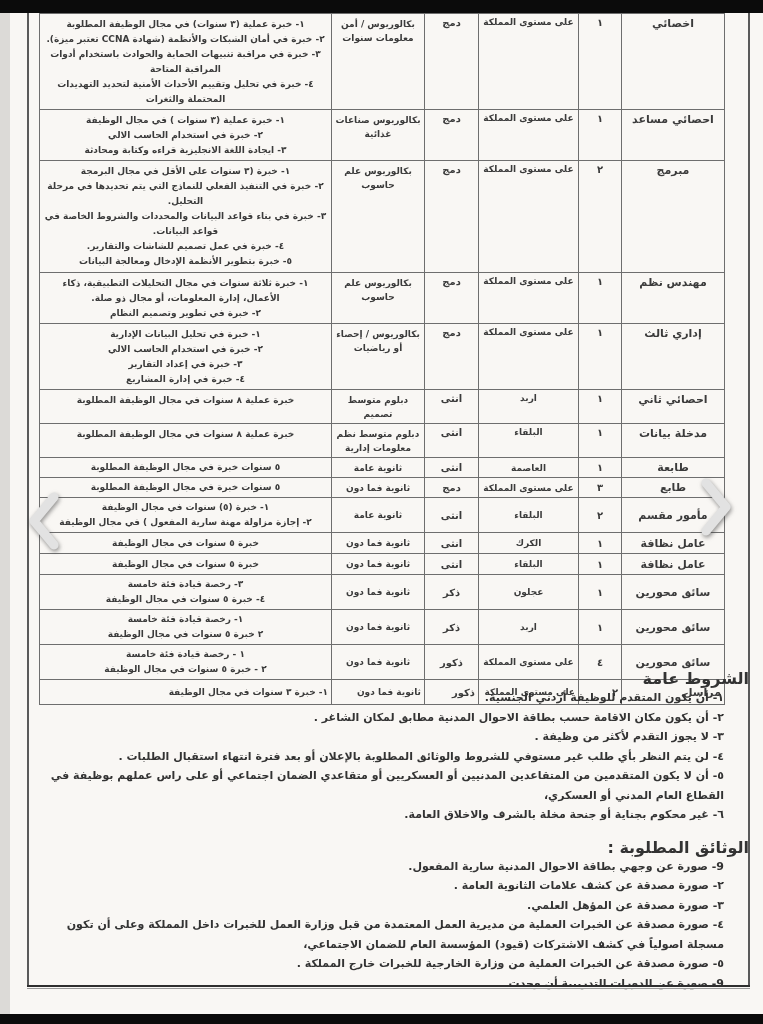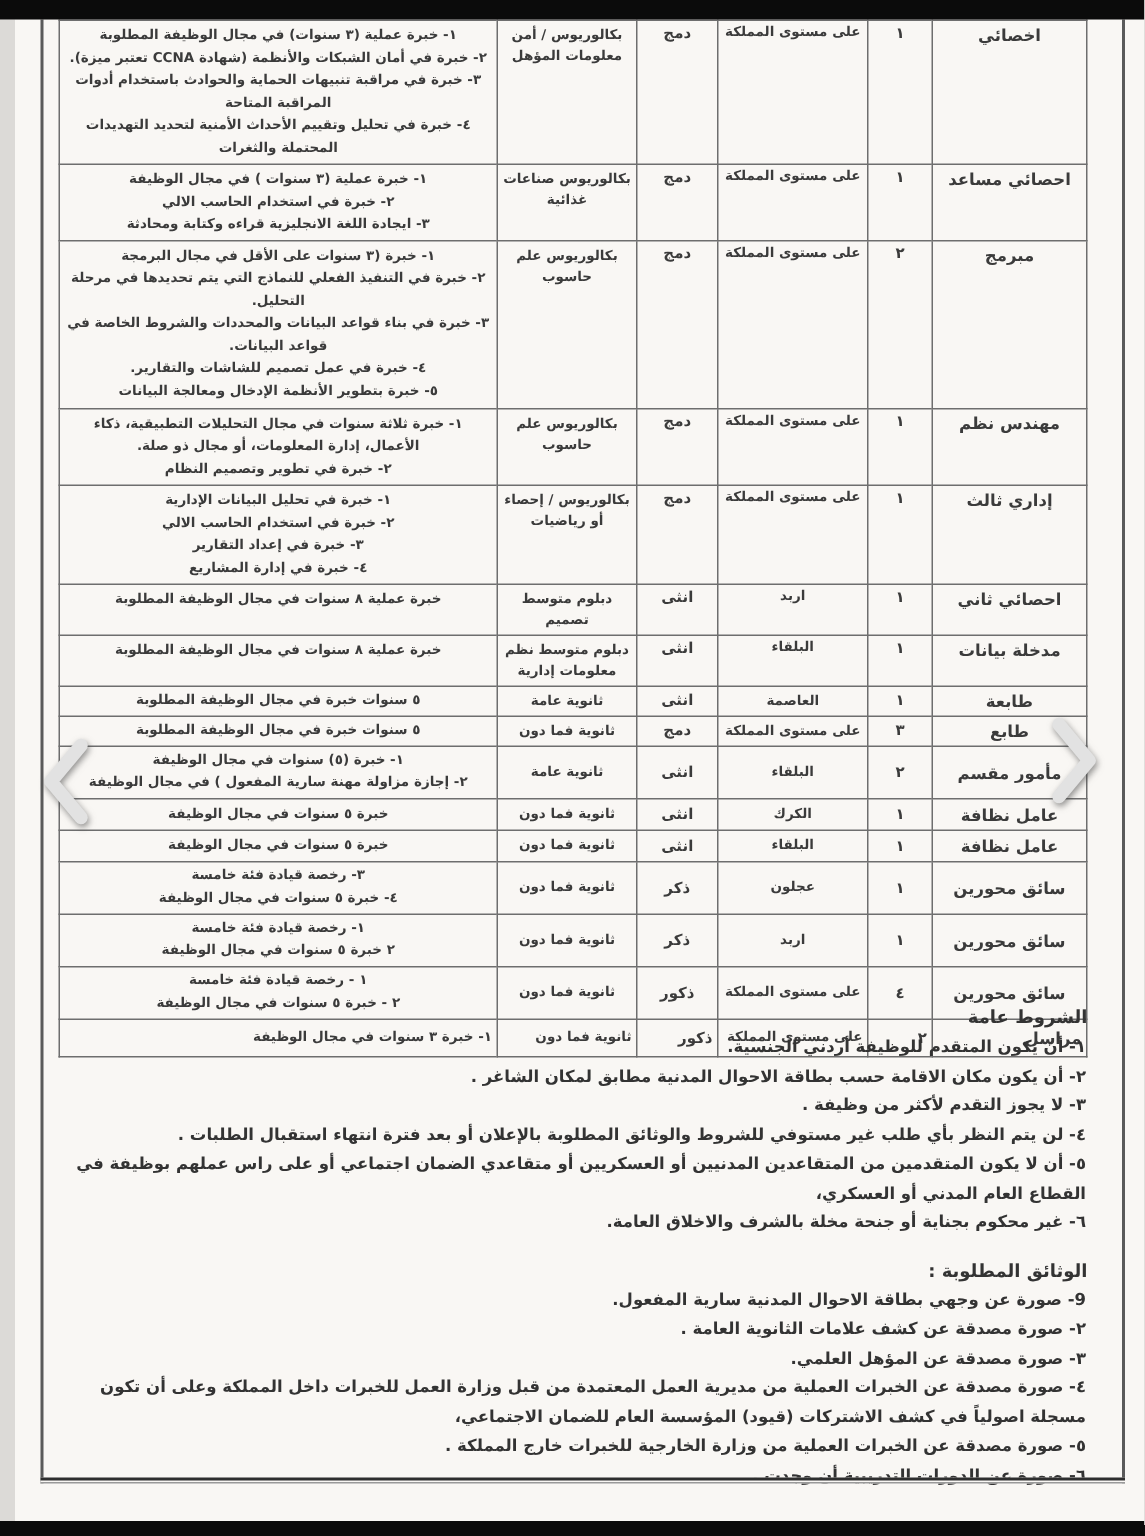--- a/index.html
+++ b/index.html
@@ -42,21 +42,21 @@
   tr:nth-child(10) td { height:33px; }
   tr:nth-child(11) td { height:21px; }
   tr:nth-child(12) td { height:21px; }
   tr:nth-child(13) td { height:33px; }
   tr:nth-child(14) td { height:32px; }
   tr:nth-child(15) td { height:35px; }
   tr:nth-child(16) td { height:25px;text-align:right; }
   tr:nth-child(n+8) td { vertical-align:middle; padding-top:2px; }
 
   .notes { position:absolute; right:14px; left:30px; top:669px; direction:rtl; color:#333; }
-  .notes-heading { font-size:12px; font-weight:700; padding-right:24px; line-height:19px; }
+  .notes-heading { font-size:16px; font-weight:700; line-height:19px; }
   .notes-item    { font-size:11px;   font-weight:700; padding-right:25px;  line-height:19.5px; }
   .docs-block { margin-top:13px; }
 
   .nav-arrow { position:absolute; z-index:8; background:none; border:none; cursor:pointer; padding:0; }
   .nav-prev { left:24px;  top:490px; }
   .nav-next { left:696px; top:476px; }
   .nav-arrow svg { display:block; filter:drop-shadow(1px 2px 2px rgba(60,60,60,0.55)); }
 </style>
 </head>
 <body>
@@ -79,21 +79,21 @@
       <col style="width:54px">
         <col style="width:93px">
         <col style="width:292px">
     </colgroup>
     <tbody>
         <tr>
       <td class="c-title">اخصائي</td>
       <td class="c-count">١</td>
       <td class="c-loc">على مستوى المملكة</td>
       <td class="c-gen">دمج</td>
-      <td class="c-qual">بكالوريوس / أمن معلومات المؤهل</td>
+      <td class="c-qual">بكالوريوس / أمن معلومات سنوات</td>
       <td class="c-exp">١- خبرة عملية (٣ سنوات) في مجال الوظيفة المطلوبة
 ٢- خبرة في أمان الشبكات والأنظمة (شهادة CCNA تعتبر ميزة).
 ٣- خبرة في مراقبة تنبيهات الحماية والحوادث باستخدام أدوات المراقبة المتاحة
 ٤- خبرة في تحليل وتقييم الأحداث الأمنية لتحديد التهديدات المحتملة والثغرات</td>
     </tr>
         <tr>
       <td class="c-title">احصائي مساعد</td>
       <td class="c-count">١</td>
       <td class="c-loc">على مستوى المملكة</td>
       <td class="c-gen">دمج</td>
@@ -240,21 +240,21 @@
         <div class="notes-item">٦- غير محكوم بجناية أو جنحة مخلة بالشرف والاخلاق العامة.</div>
       </div>
     <div class="docs-block">
       <div class="notes-heading">الوثائق المطلوبة :</div>
       <div id="documents-list">
           <div class="notes-item">9- صورة عن وجهي بطاقة الاحوال المدنية سارية المفعول.</div>
           <div class="notes-item">٢- صورة مصدقة عن كشف علامات الثانوية العامة .</div>
           <div class="notes-item">٣- صورة مصدقة عن المؤهل العلمي.</div>
           <div class="notes-item">٤- صورة مصدقة عن الخبرات العملية من مديرية العمل المعتمدة من قبل وزارة العمل للخبرات داخل المملكة وعلى أن تكون مسجلة اصولياً في كشف الاشتركات (قيود) المؤسسة العام للضمان الاجتماعي،</div>
           <div class="notes-item">٥- صورة مصدقة عن الخبرات العملية من وزارة الخارجية للخبرات خارج المملكة .</div>
-          <div class="notes-item">٦- صورة عن الدورات التدريبية أن وجدت .</div>
+          <div class="notes-item">9- صورة عن الدورات التدريبية أن وجدت .</div>
         </div>
     </div>
   </div>
 
   <div class="rule-end"></div>
 
   <button class="nav-arrow nav-prev" aria-label="السابق">
     <span>
       <svg width="40" height="62" viewBox="0 0 40 62">
         <polyline points="30,7 10,31 30,55" fill="none" stroke="#e2e2e2" stroke-width="9" stroke-linecap="round" stroke-linejoin="round"></polyline>

